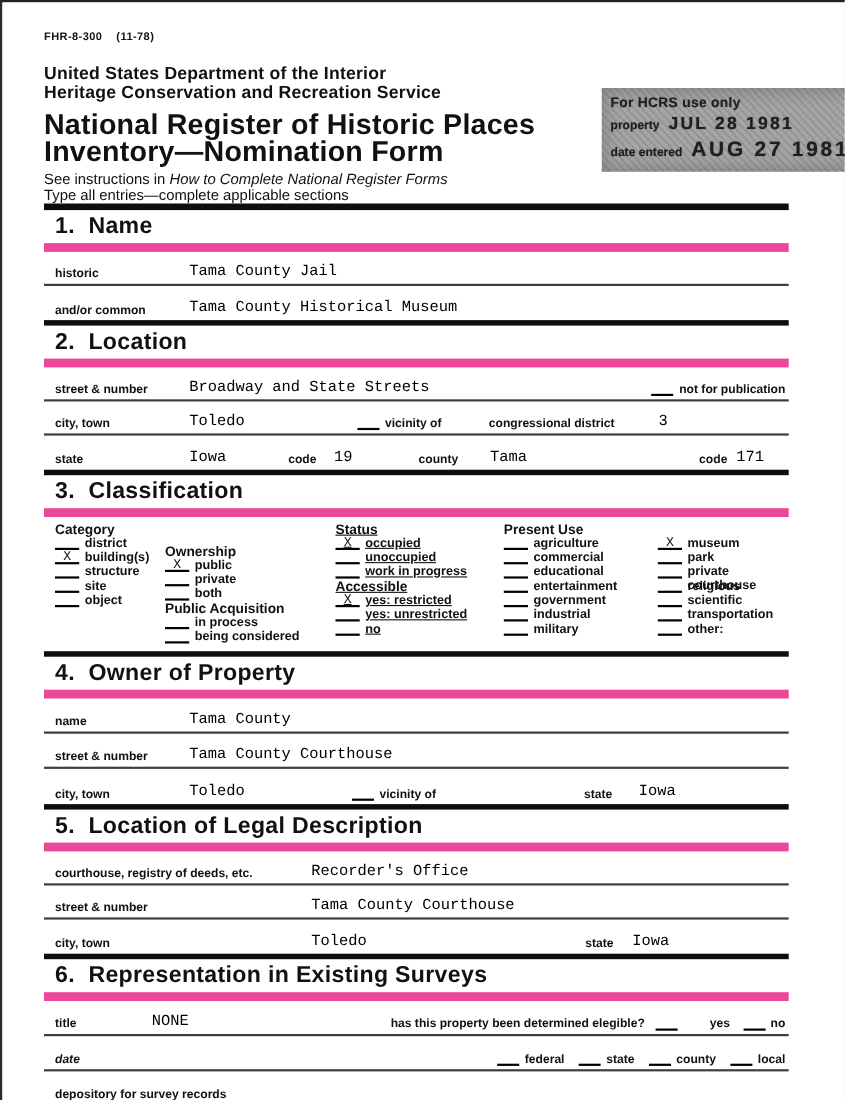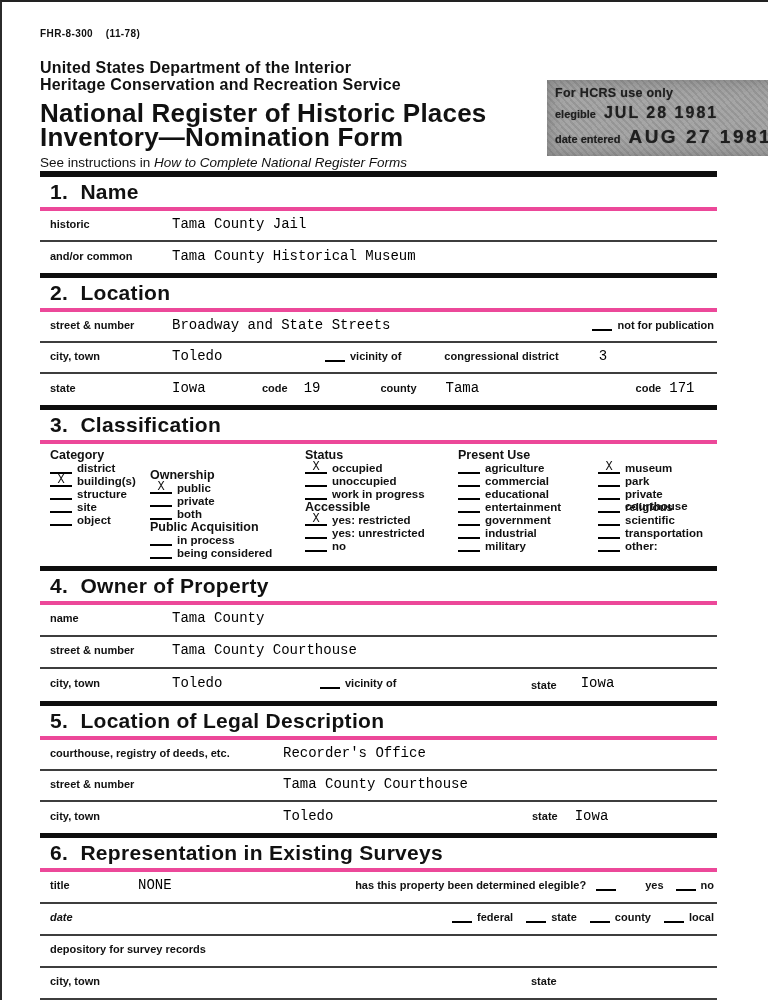--- a/index.html
+++ b/index.html
@@ -28,56 +28,56 @@
   .stamp-row { display:flex; align-items:baseline; margin-top:4px; }
   .stamp-label { font-size:11px; font-weight:bold; text-shadow:0 0 1px rgba(30,30,30,.5); }
   .stamp-date { font-weight:bold; margin-left:8px; white-space:pre; text-shadow:0 0 1px rgba(20,20,20,.65); }
   .stamp-date.received { font-size:16px; letter-spacing:2px; }
   .stamp-date.entered { font-size:19px; letter-spacing:2.5px; }
 
   
   .sec { border-top:5px solid #0e0e0e; }
   .sec.first { border-top-width:6px; }
   .sec-head { font-size:21px; font-weight:bold; letter-spacing:.3px; padding:2px 0 3px 10px;
-              border-bottom:4px solid #ec4899; white-space:pre-wrap; line-height:25px; }
-
-  .frow { display:flex; align-items:center; height:31px; padding:0 3px 3px 10px;
+              border-bottom:8px solid #ec4899; white-space:pre-wrap; line-height:25px; }
+
+  .frow { display:flex; align-items:flex-end; height:31px; padding:0 3px 3px 10px;
           border-bottom:2px solid #3e3e3e; }
   .frow.noline { border-bottom:none; }
   .frow.tall { height:32px; }
   .flabel { font-size:11px; font-weight:bold; flex-shrink:0; }
   .lw-std { width:122px; }
   .lw-legal { width:233px; }
   .lw-title { width:88px; }
   .fval { font-family:"Liberation Mono","DejaVu Sans Mono",monospace; font-size:14px; color:#000; white-space:pre; }
   .blank { display:inline-block; width:20px; height:10px; border-bottom:2px solid #000; margin-right:5px; flex-shrink:0; }
   .cluster { display:flex; align-items:flex-end; }
   .push-right { margin-left:auto; }
 
   
   .ckgrid { display:flex; padding:5px 0 6px 10px; }
   .ckcol:nth-child(1){ width:100px; } .ckcol:nth-child(2){ width:155px;margin-top:20px; }
-  .ckcol:nth-child(3){ width:153px; } .ckcol:nth-child(4){ width:140px; }
+  .ckcol:nth-child(3){ width:153px;text-decoration:underline; } .ckcol:nth-child(4){ width:140px; }
   .ckcol:nth-child(5){ flex:1; }
   .ckhead { font-size:12.5px; font-weight:bold; height:13px; line-height:13px; }
   .ck { height:13px; line-height:12px; display:flex; }
   .ckblank { display:inline-block; width:22px; height:12px; border-bottom:2px solid #000;
              margin-right:5px; font-family:"Liberation Mono","DejaVu Sans Mono",monospace;
              font-size:12px; line-height:11px; text-align:center; flex-shrink:0; }
   .cklabel { font-size:11.5px; font-weight:bold; line-height:12px; }
 </style>
 </head>
 <body>
 
 <div class="page">
 
   <div class="stamp">
     <div class="stamp-line1">For HCRS use only</div>
     <div class="stamp-row">
-      <span class="stamp-label">elegible</span>
+      <span class="stamp-label">property</span>
       <span class="stamp-date received">JUL 28 1981</span>
     </div>
     <div class="stamp-row">
       <span class="stamp-label">date entered</span>
       <span class="stamp-date entered">AUG 27 1981</span>
     </div>
   </div>
 
   <div class="content">
 
@@ -85,20 +85,21 @@
     <div class="agency">
       <div>United States Department of the Interior</div>
       <div>Heritage Conservation and Recreation Service</div>
     </div>
     <div class="main-title">
       <div>National Register of Historic Places</div>
       <div>Inventory—Nomination Form</div>
     </div>
     <div class="instructions">
       <div><span>See instructions in </span><i>How to Complete National Register Forms</i></div>
+      <div>Type all entries—complete applicable sections</div>
     </div>
 
     <div class="sec first">
       <div class="sec-head">1.  Name</div>
       <div class="frow">
         <span class="flabel lw-std">historic</span>
         <span class="fval">Tama County Jail</span>
       </div>
       <div class="frow noline">
         <span class="flabel lw-std">and/or common</span>

